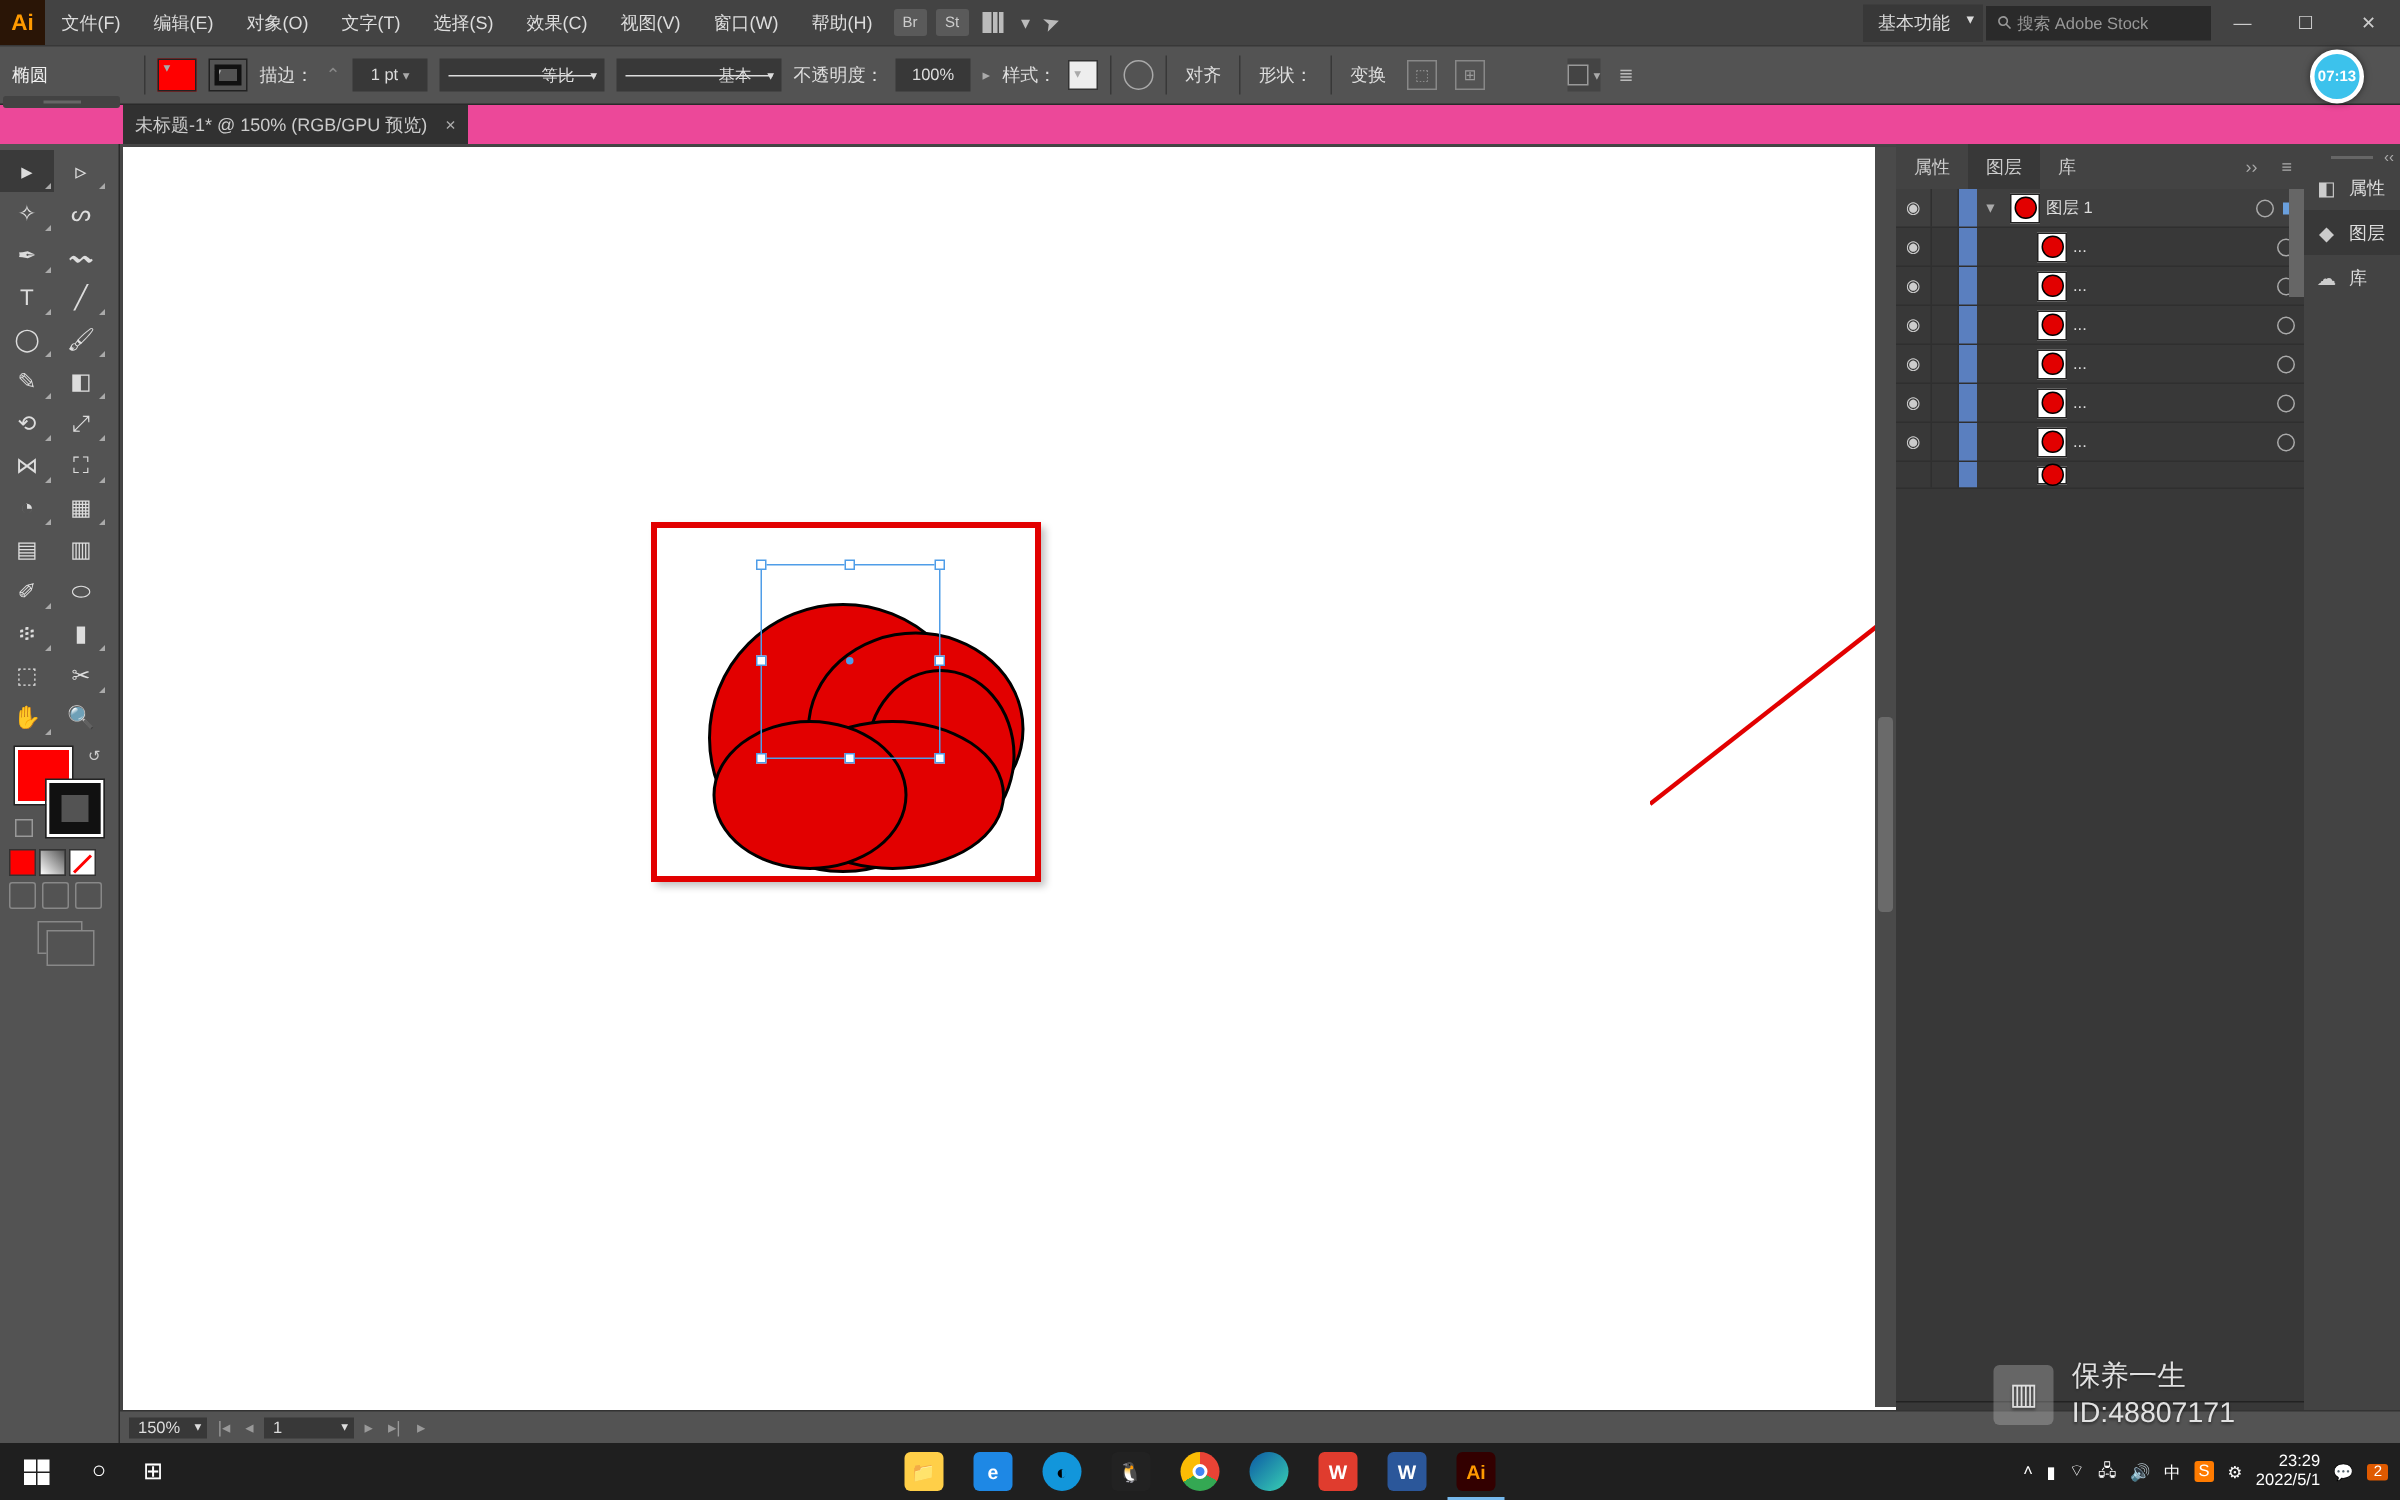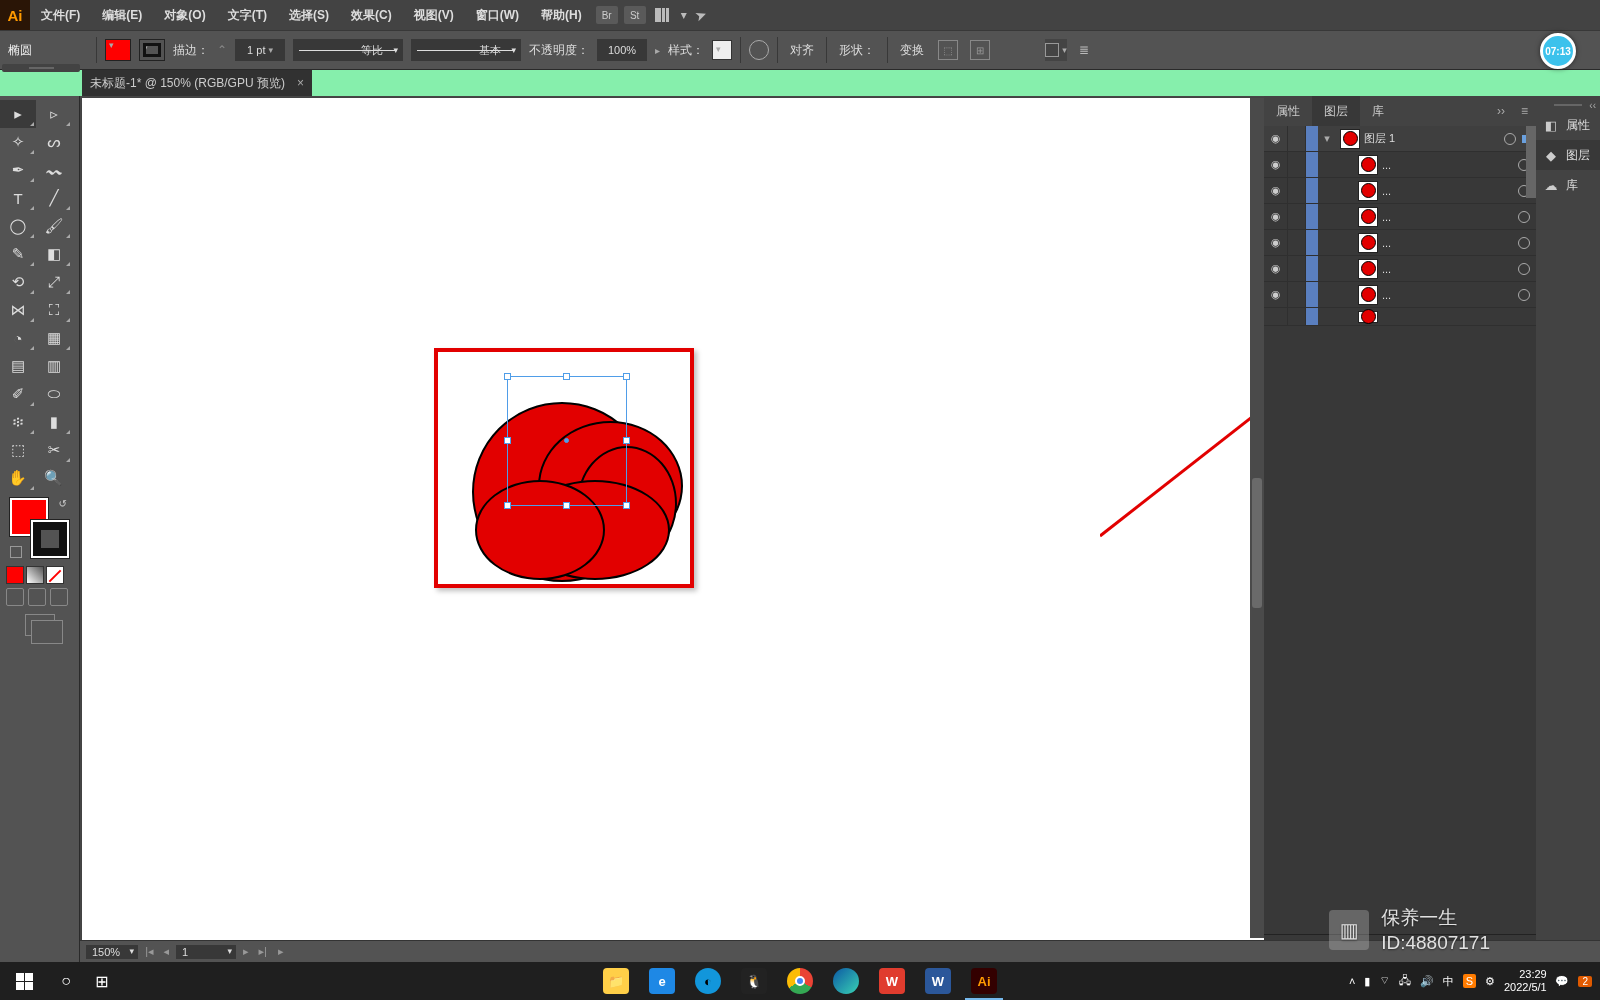--- a/index.html
+++ b/index.html
@@ -1,21 +1,21 @@
 <!DOCTYPE html>
 <html><head>
 <meta charset="utf-8">
 <style>
 * { margin: 0; padding: 0; box-sizing: border-box; font-family: "Microsoft YaHei", sans-serif; user-select: none; }
 body { background: #2f2f2f; width: 1600px; height: 1000px; overflow: hidden; position: relative; }
 
 
 .menubar { height: 30px; background: #434343; display: flex; align-items: center; color: #ddd; font-size: 12px; }
 .ai-logo { width: 30px; height: 30px; background: #2a1506; color: #ff9a00; display: flex; align-items: center; justify-content: center; font-weight: bold; font-size: 15px; }
-.menu-item { padding: 16px 11px; height: 100%; display: flex; align-items: center; font-weight: bold; }
+.menu-item { padding: 16px 11px; height: 100%; display: flex; align-items: center; }
 .menubar-right { margin-left: auto; display: flex; align-items: center; height: 100%; }
 .br-box, .st-box { width: 22px; height: 18px; background: #5a5a5a; margin: 0 3px; display:flex; align-items:center; justify-content:center; font-size:10px; color:#ccc; border-radius:2px;}
 .layout-icon { width:20px; height:14px; margin: 0 6px; display:flex; }
 .layout-icon div { background:#bbb; margin-right:1px;}
 .arrow-icon { color:#bbb; margin:0 8px; font-size:14px; transform: rotate(-20deg);}
 .workspace-dropdown { background:#383838; padding: 4px 22px 4px 10px; font-size:12px; color:#ddd; position:relative; margin-right: 2px;}
 .workspace-dropdown::after { content:"▾"; position:absolute; right:6px; font-size:10px; }
 .stock-search { background:#2a2a2a; padding: 4px 8px; width:150px; font-size:11px; color:#999; display:flex; align-items:center; }
 .stock-search::before { content:"⚲"; transform:rotate(-45deg); margin-right:4px; font-size:12px;}
 .window-controls { display:flex; }
@@ -36,21 +36,21 @@
 .wide-dd.line::before { content:""; flex:1; height:1px; background:#ddd;}
 .wide-dd::after { content:"▾"; position:absolute; right:5px; font-size:9px;}
 .globe-icon { width:20px; height:20px; border:1px solid #aaa; border-radius:50%; position:relative;}
 .align-btn, .shape-btn, .transform-btn { padding:0 4px; }
 .small-icon { width:20px; height:20px; border:1px solid #888; margin:0 2px; display:flex; align-items:center; justify-content:center; font-size:10px; color:#999;}
 .timer-badge { position:absolute; right:24px; top:2px; width:36px; height:36px; border-radius:50%; background:#3cc2ec; border:3px solid #fff; display:flex; align-items:center; justify-content:center; color:#fff; font-size:10px; font-weight:bold; box-shadow:0 0 5px rgba(0,0,0,.5);}
 .pref-btn { width:22px; height:22px; margin-left:45px; background:#444; display:flex; align-items:center; justify-content:center;}
 .prefs-icon { width:14px; height:14px; border:1px solid #999;}
 
 
-.doctabs { height: 26px; background:#86efac; display:flex; align-items:center; padding-left:82px; color:#ccc; font-size:12px;}
+.doctabs { height: 26px; background:#ec4899; display:flex; align-items:center; padding-left:82px; color:#ccc; font-size:12px;}
 .doctab { background:#313131; height:100%; display:flex; align-items:center; padding: 0 8px;}
 .doctab .close { margin-left:12px; color:#aaa;}
 .tab-handle { width:78px; height:8px; background:#434343; position:absolute; left:2px; top:64px; border-radius:2px; display:flex; justify-content:center; gap:3px; align-items:center;}
 .tab-handle div{width:25px;height:2px;background:#666;}
 
 
 .workspace { position:absolute; top:96px; left:0; right:0; bottom:38px; display:flex;}
 .toolbar-double { width:80px; background:#535353; display:flex; flex-wrap:wrap; align-content:flex-start; padding-top:4px; border-right:1px solid #2a2a2a;}
 .tool-btn { width:36px; height:28px; display:flex; align-items:center; justify-content:center; color:#ddd; font-size:15px; position:relative;}
 .tool-btn.sel { background:#3a3a3a;}
@@ -166,20 +166,29 @@
   <div class="menu-item">帮助(H)</div>
   <div class="br-box">Br</div>
   <div class="st-box">St</div>
   <div class="layout-icon">
       <div style="width:6px"></div>
       <div style="width:3px"></div>
       <div style="width:3px"></div>
     </div>
   <div style="color:#bbb">▾</div>
   <div class="arrow-icon">➤</div>
+  <div class="menubar-right">
+    <div class="workspace-dropdown">基本功能</div>
+    <div class="stock-search">搜索 Adobe Stock</div>
+    <div class="window-controls">
+      <div class="win-btn">—</div>
+      <div class="win-btn">☐</div>
+      <div class="win-btn">✕</div>
+    </div>
+  </div>
 </div>
 
 <div class="optionsbar">
   <div class="tool-label">椭圆</div>
   <div class="sep"></div>
   <div class="fill-swatch dd"></div>
   <div class="stroke-swatch dd"></div>
   <span class="opt-label">描边：</span>
   <span style="color:#888">⌃</span>
   <div class="num-input dd">1 pt</div>

